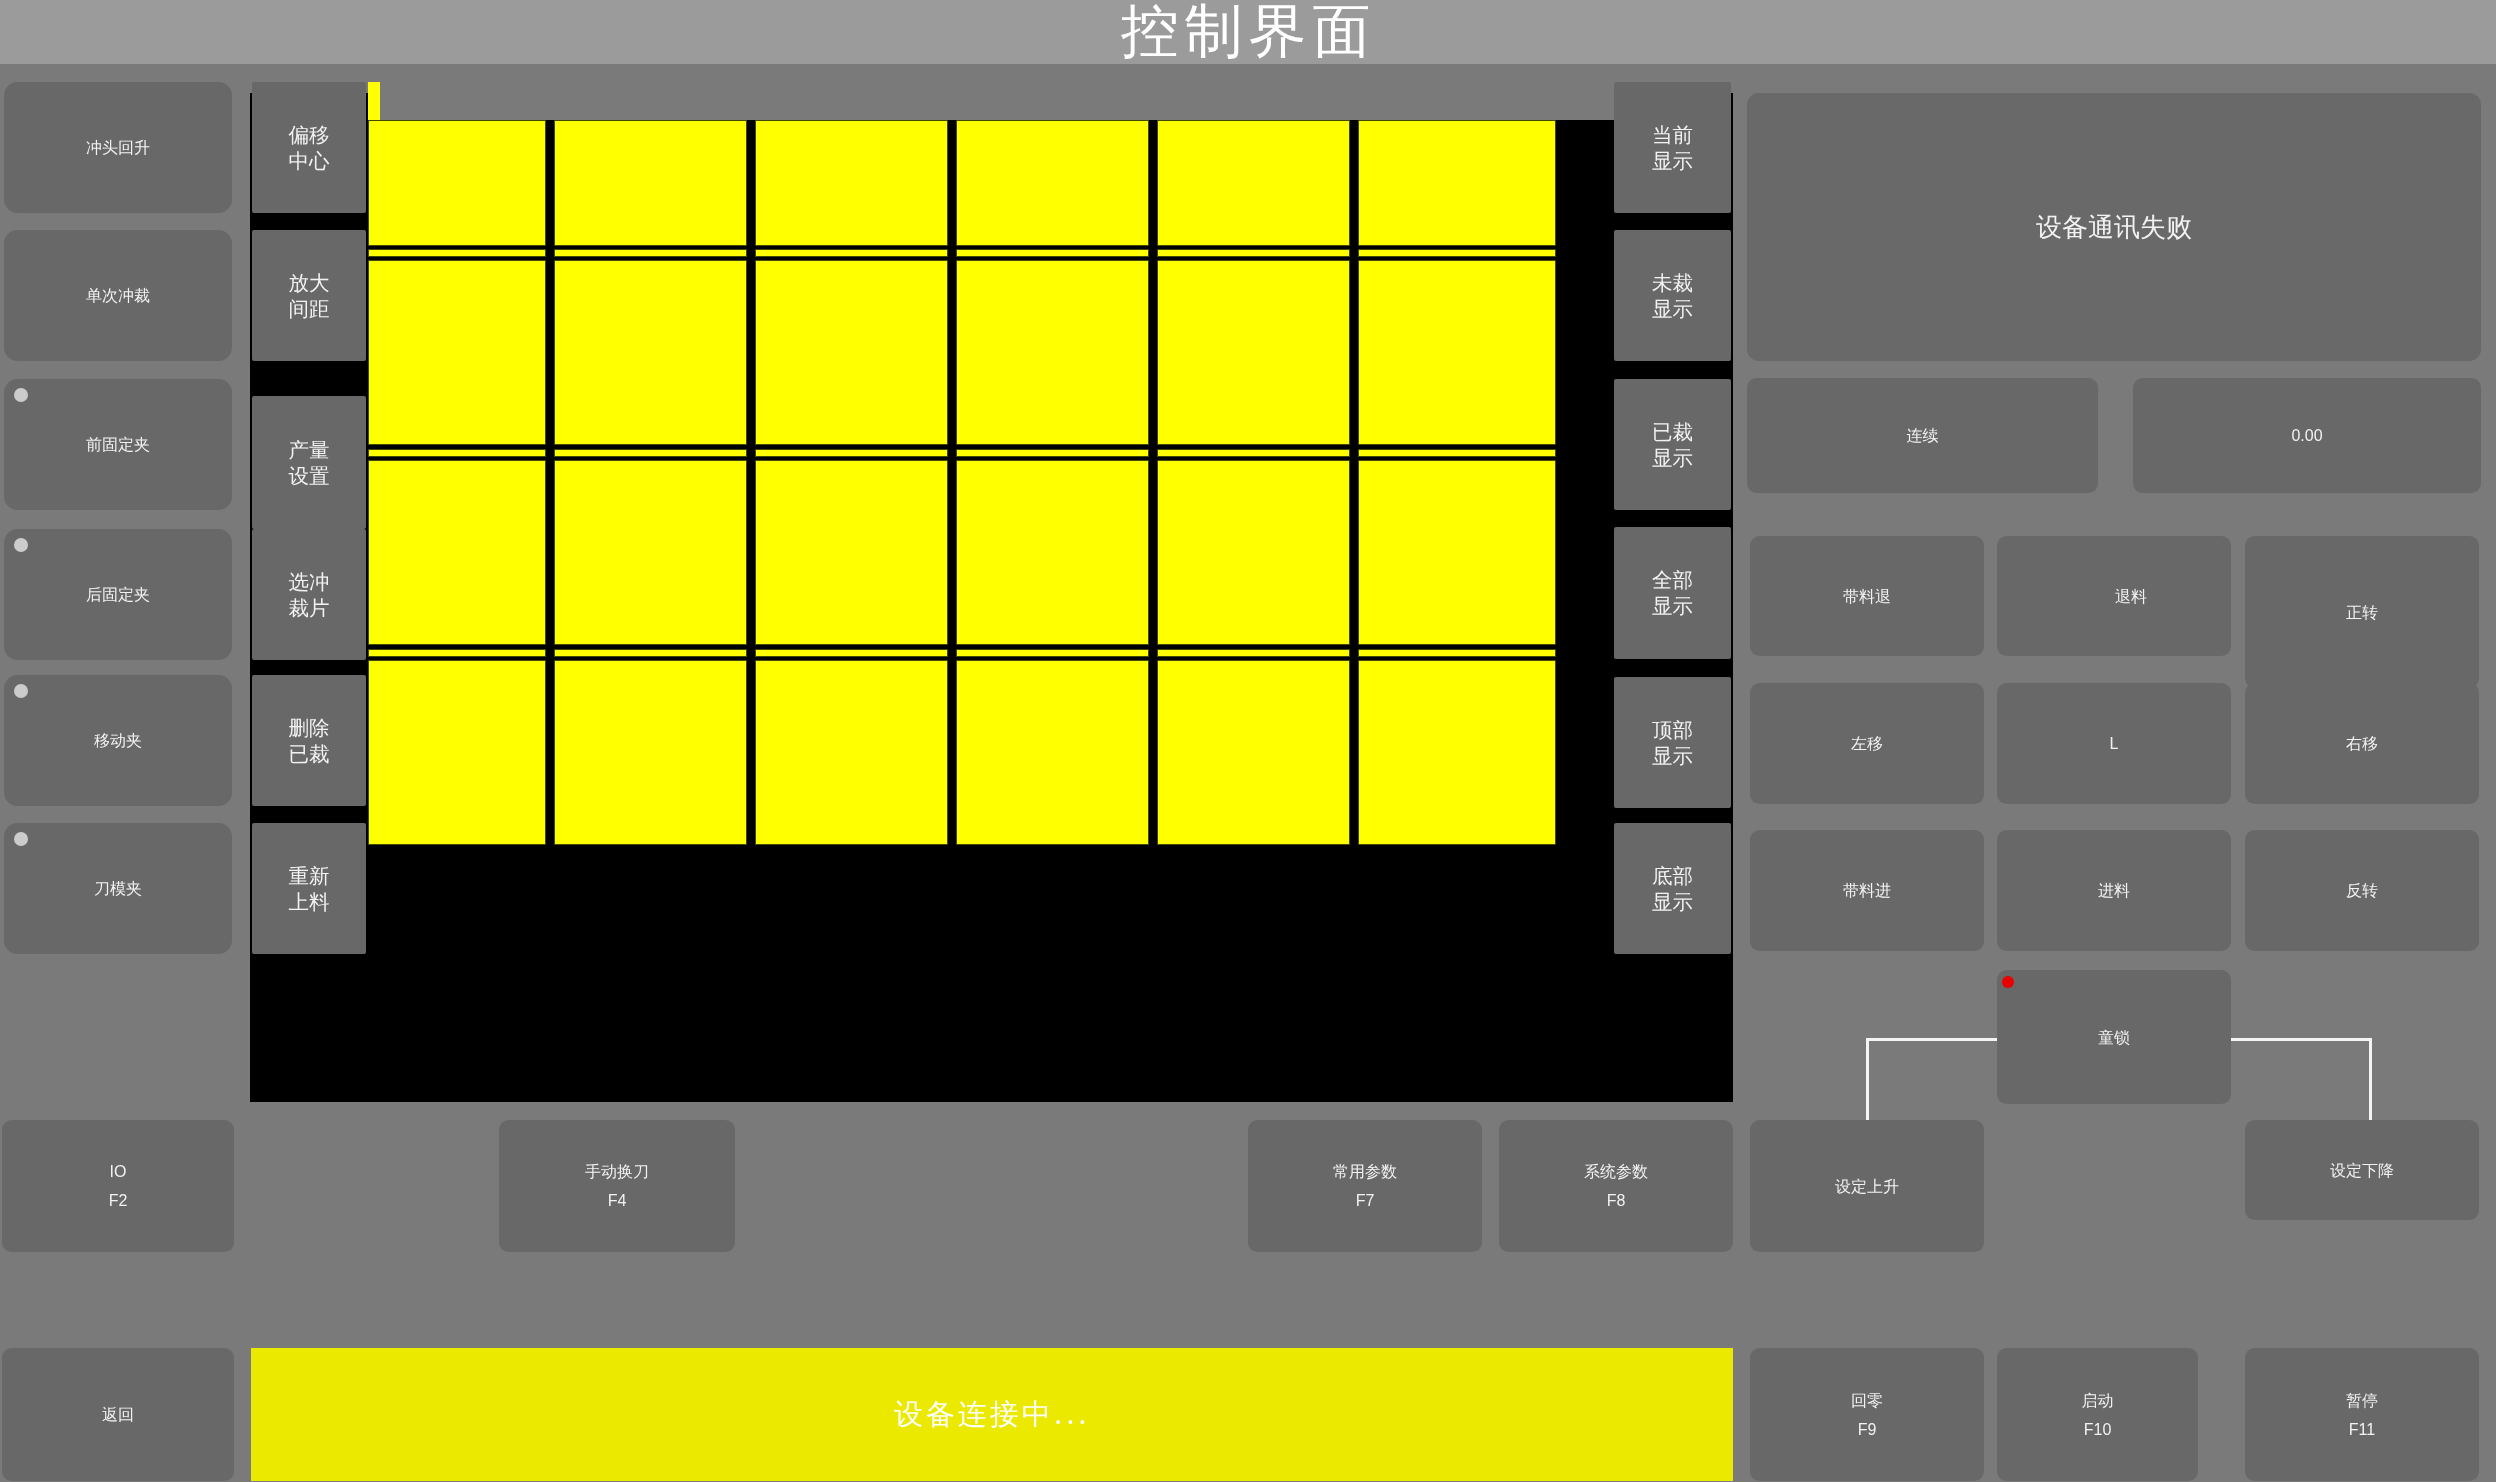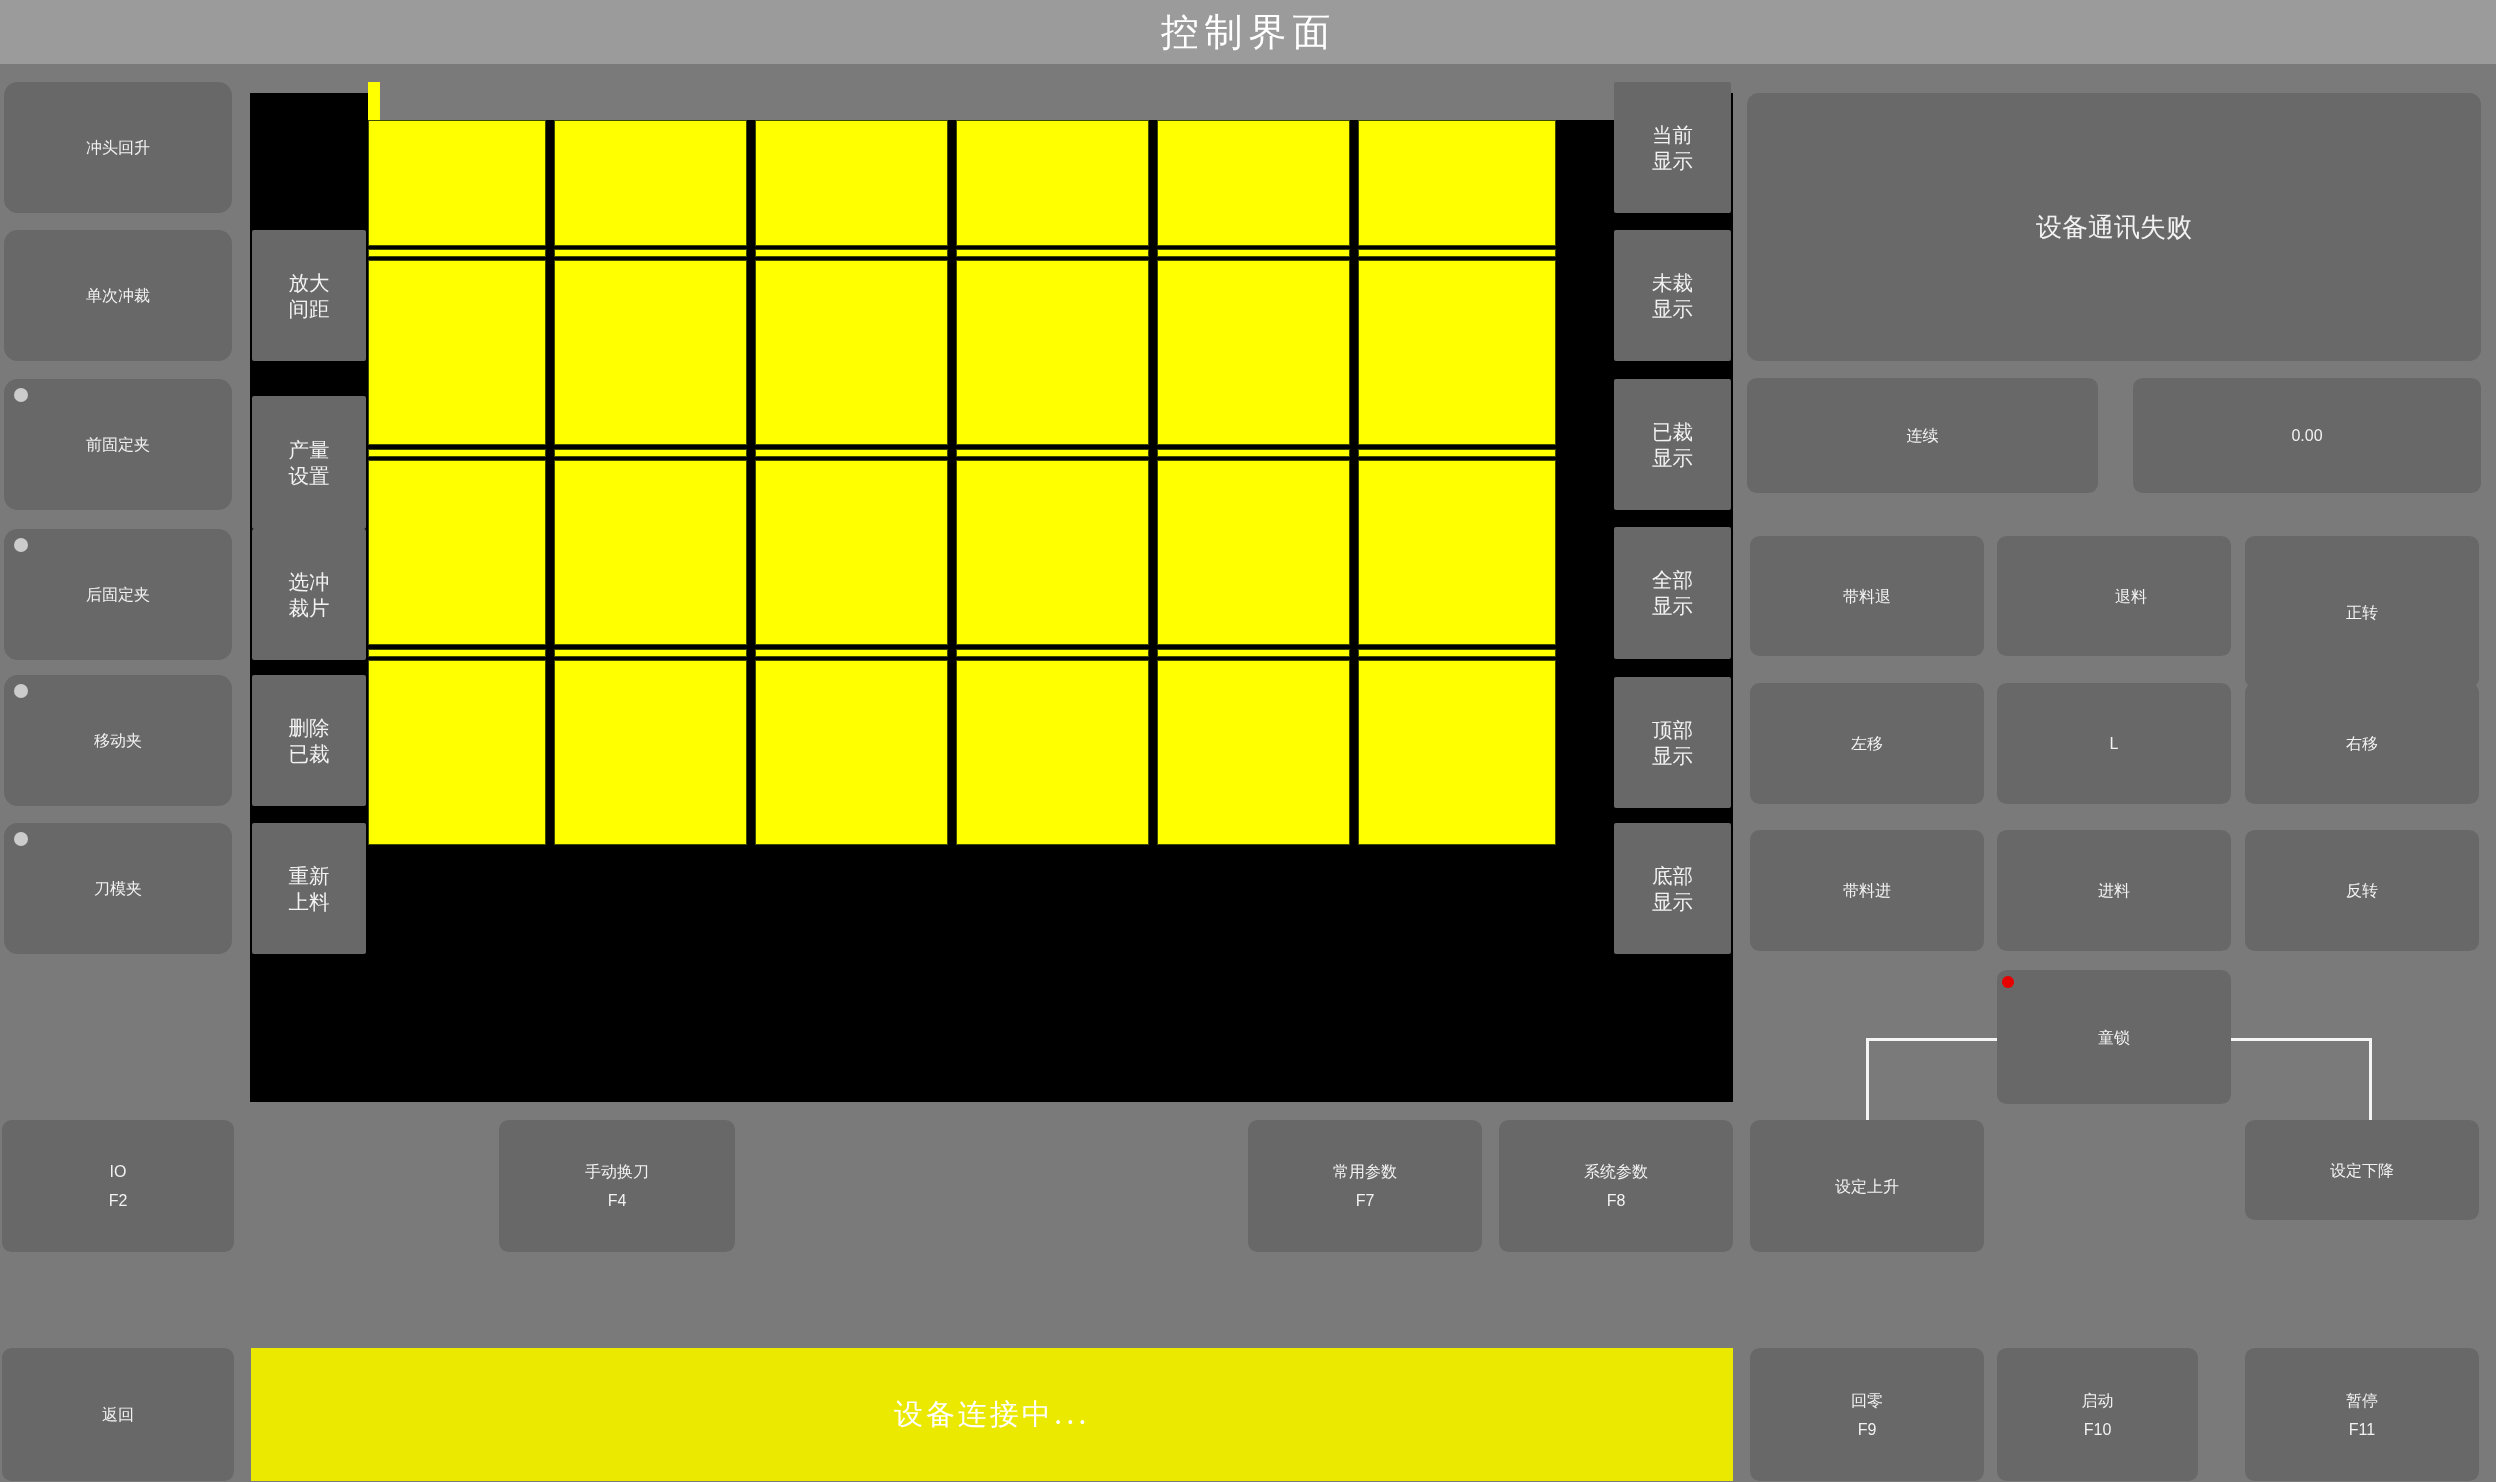--- a/index.html
+++ b/index.html
@@ -1,20 +1,20 @@
 <!DOCTYPE html>
 <html><head>
 <meta charset="utf-8">
 <style>
   html,body{margin:0;padding:0;background:#555;}
   .root{position:relative;width:2497px;height:1482px;background:#7a7a7a;overflow:hidden;
         font-family:"Liberation Sans",sans-serif;}
   .titlebar{position:absolute;left:0;top:0;width:2497px;height:64px;background:#9b9b9b;}
   .titlebar .t{width:100%;height:100%;display:flex;align-items:center;justify-content:center;
-        color:#ffffff;font-family:"DejaVu Serif",serif;font-size:38px;letter-spacing:5.9px;}
+        color:#ffffff;font-family:"DejaVu Serif",serif;font-size:58px;letter-spacing:5.9px;}
   .btn{position:absolute;background:#686868;color:#f2f2f2;display:flex;flex-direction:column;
         align-items:center;justify-content:center;text-align:center;white-space:pre-line;
         font-size:16px;line-height:29px;box-sizing:border-box;}
   .rounded{border-radius:13.7px;}
   .sq{border-radius:2px;}
   .small{font-size:20.5px;line-height:26px;}
   .dot{position:absolute;left:9.8px;top:8.8px;width:14.6px;height:14.6px;border-radius:50%;background:#cccccc;}
   .reddot{position:absolute;left:4.9px;top:5.9px;width:11.7px;height:11.7px;border-radius:50%;background:#e60000;}
   #canvas{position:absolute;left:250px;top:93px;width:1483px;height:1009px;background:#000000;}
   #canvas-topgray{position:absolute;left:368px;top:93px;width:1246px;height:27px;background:#7a7a7a;}
@@ -86,20 +86,22 @@
       <div class="tab" style="left: 368px; top: 82px; width: 11.7px; height: 38px;"></div>
     </div>
 
   <div class="btn rounded" style="left:3.9px;top:82px;width:228px;height:131px;"><span>冲头回升</span></div>
   <div class="btn rounded" style="left:3.9px;top:230px;width:228px;height:131px;"><span>单次冲裁</span></div>
   <div class="btn rounded" style="left:3.9px;top:379px;width:228px;height:131px;"><span>前固定夹</span><span class="dot"></span></div>
   <div class="btn rounded" style="left:3.9px;top:529px;width:228px;height:131px;"><span>后固定夹</span><span class="dot"></span></div>
   <div class="btn rounded" style="left:3.9px;top:675px;width:228px;height:131px;"><span>移动夹</span><span class="dot"></span></div>
   <div class="btn rounded" style="left:3.9px;top:823px;width:228px;height:131px;"><span>刀模夹</span><span class="dot"></span></div>
 
+  <div class="btn sq small" style="left:252px;top:82px;width:114px;height:131px;"><span>偏移
+中心</span></div>
   <div class="btn sq small" style="left:252px;top:230px;width:114px;height:131px;"><span>放大
 间距</span></div>
   <div class="btn sq small" style="left:252px;top:396px;width:114px;height:133px;"><span>产量
 设置</span></div>
   <div class="btn sq small" style="left:252px;top:529px;width:114px;height:131px;"><span>选冲
 裁片</span></div>
   <div class="btn sq small" style="left:252px;top:675px;width:114px;height:131px;"><span>删除
 已裁</span></div>
   <div class="btn sq small" style="left:252px;top:823px;width:114px;height:131px;"><span>重新
 上料</span></div>

